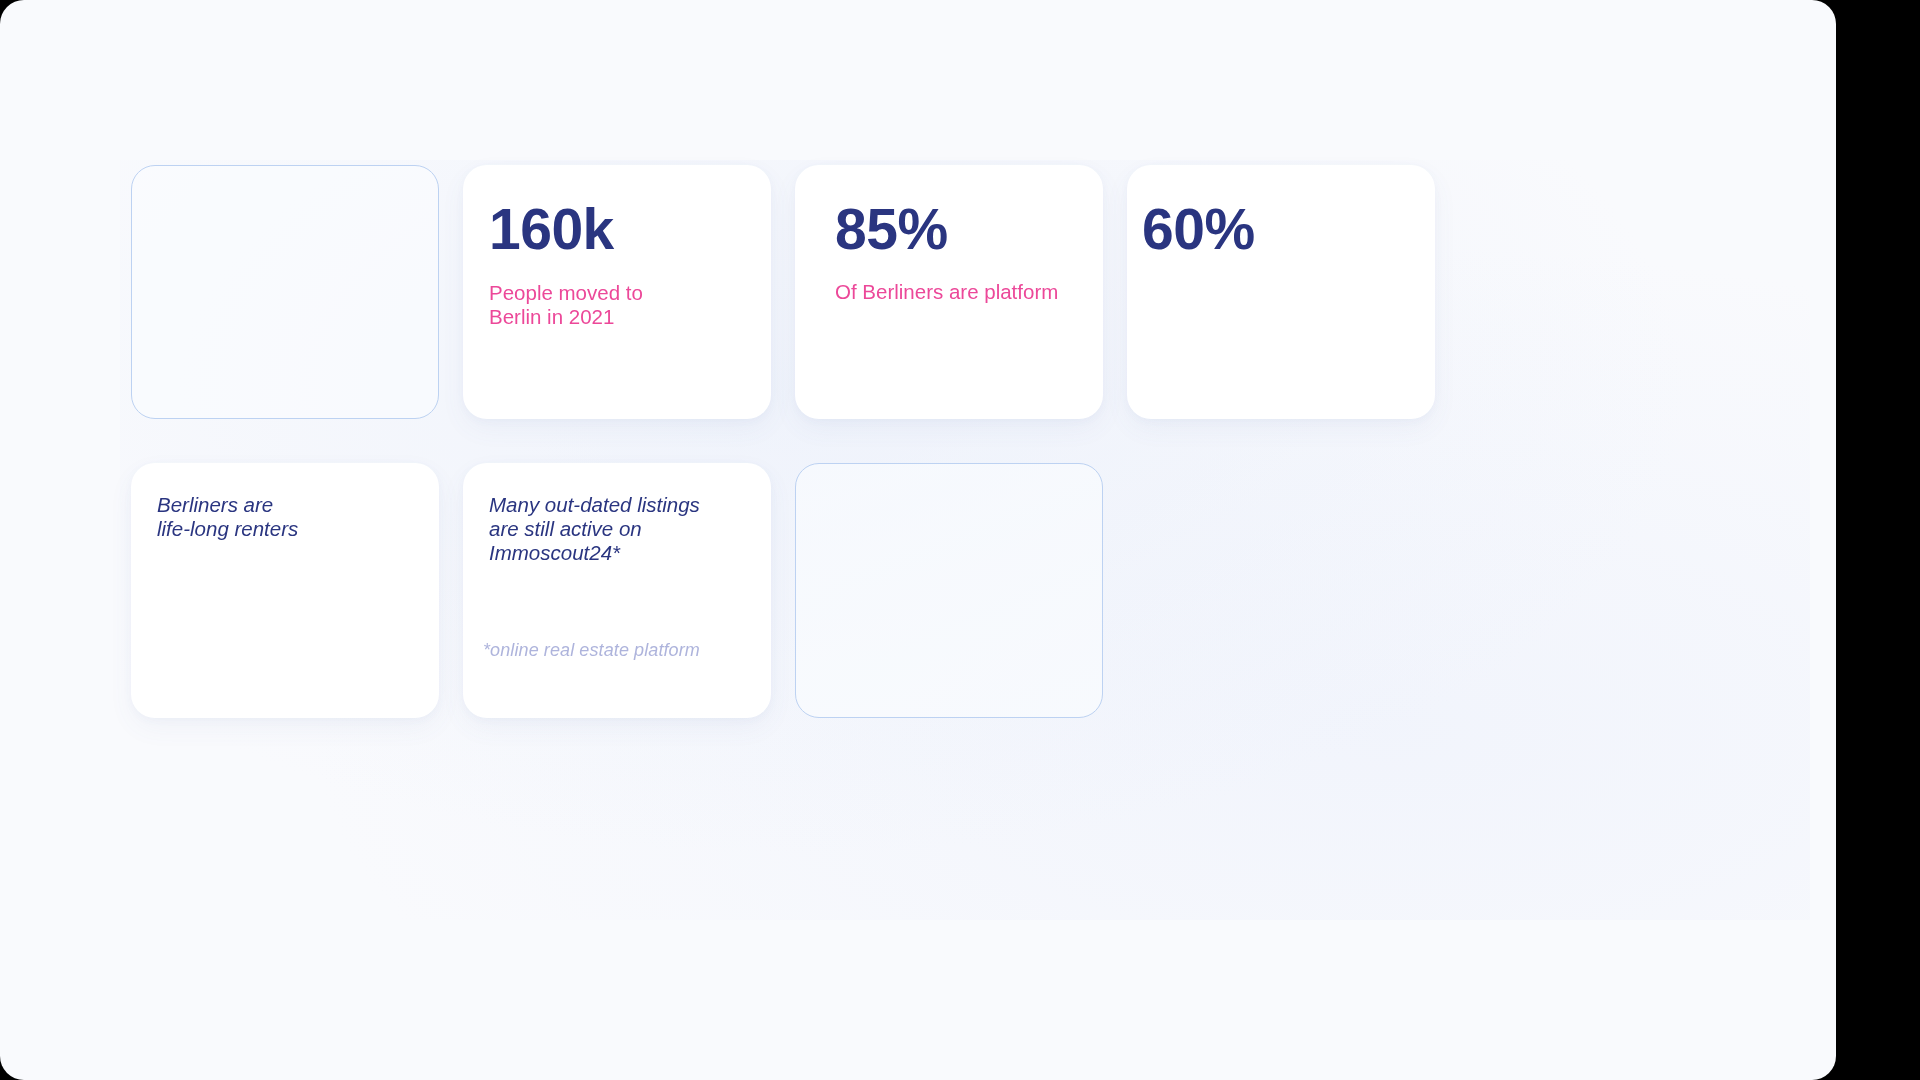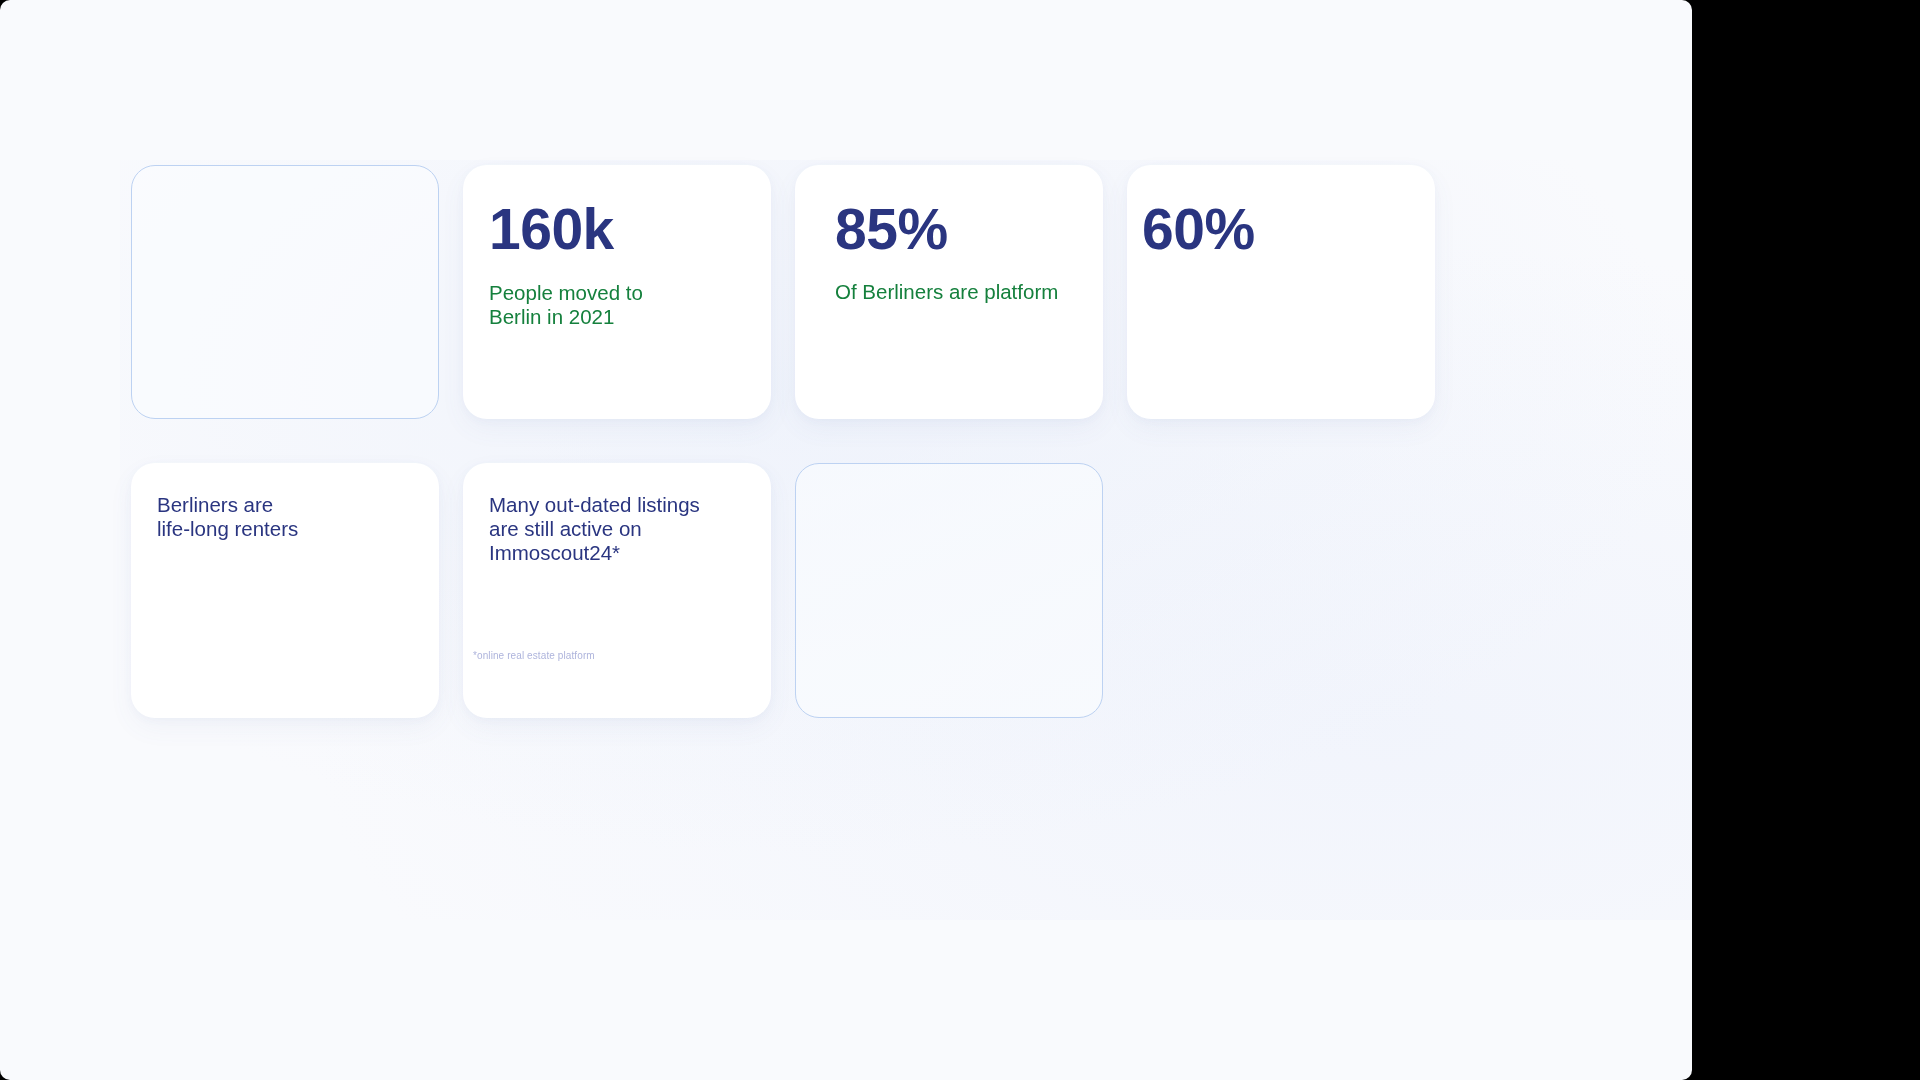--- a/index.html
+++ b/index.html
@@ -13,24 +13,24 @@
 
   body {
     font-family: "Liberation Sans", sans-serif;
     -webkit-font-smoothing: antialiased;
   }
 
   .page-surface {
     position: absolute;
     left: 0;
     top: 0;
-    width: 1692px;
+    width: 1836px;
     height: 1080px;
     background: #F9FAFD;
-    border-radius: 10px;
+    border-radius: 24px;
     overflow: hidden;
   }
 
   
   .ambient-wash {
     position: absolute;
     left: 120px;
     top: 160px;
     width: 1690px;
     height: 760px;
@@ -96,48 +96,49 @@
     line-height: 1;
     color: #2A3580;
     margin: 0 0 22px 0;
     white-space: nowrap;
   }
 
   .stat-caption {
     font-size: 20.5px;
     font-weight: 400;
     line-height: 1.18;
-    color: #15803d;
+    color: #ec4899;
     margin: 0;
     white-space: pre-line;
   }
 
   .card-body-text {
     font-size: 20.5px;
     font-weight: 400;
     line-height: 1.18;
     color: #2A3580;
     margin: 0;
     white-space: pre-line;
   }
 
   .card-footnote {
     position: absolute;
-    left: 10px;
+    left: 20px;
     bottom: 56px;
-    font-size: 10px;
+    font-size: 18px;
     font-weight: 400;
     line-height: 1.2;
     color: #AEB4DC;
     margin: 0;
     letter-spacing: 0.1px;
   }
 
   .card-bottom-filled {
     padding-top: 30px;
+    font-style: italic;
   }
 
   
   .card-stat-160 .stat-value { margin-bottom: 23px; }
   .card-stat-85  { padding-left: 40px; }
   .card-stat-60  { padding-left: 15px; }
 </style>
 </head>
 <body>
 

